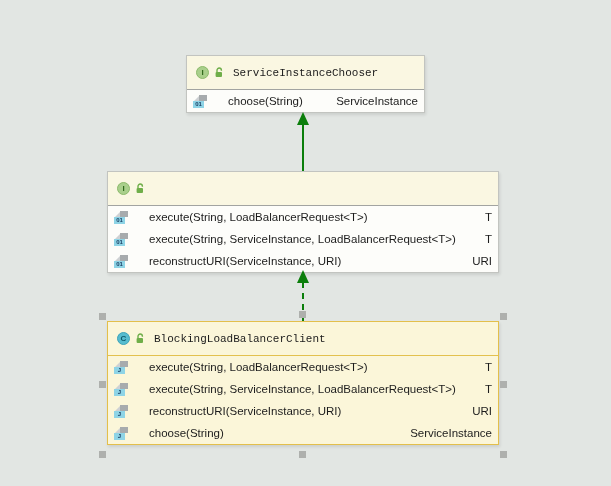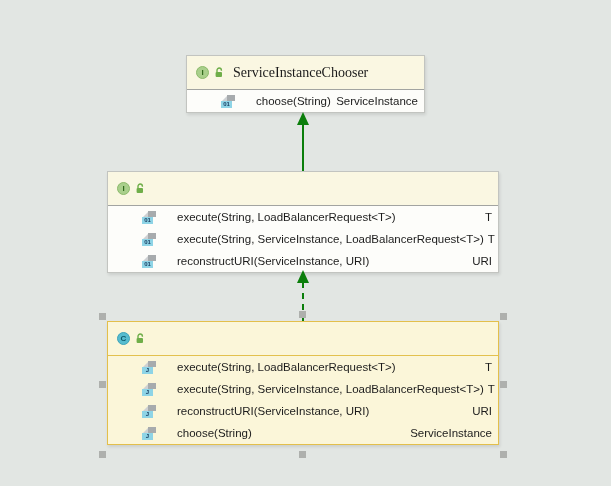--- a/index.html
+++ b/index.html
@@ -30,38 +30,38 @@
   }
   .node.selected {
     background:#fbf6d9;
     border:1.5px solid #e3bf4b;
   }
   .node.selected .node-header {
     background:transparent;
     border-bottom:1px solid #e3c14e;
   }
   .node-title {
-    font-family:Liberation Serif, serif;
-    font-size:14px; color:#1b1b1b;
+    font-family:Liberation Mono, monospace;
+    font-size:11px; color:#1b1b1b;
     margin-left:9px; white-space:nowrap;
   }
 
   
   .type-icon {
     width:13px; height:13px; border-radius:50%;
     display:flex; align-items:center; justify-content:center;
     font-size:8px; font-weight:bold;
     box-sizing:border-box; flex:0 0 auto;
   }
   .type-icon.interface { background:#a9cf8b; border:1px solid #8cba6b; color:#2f681b; }
   .type-icon.class     { background:#56bccf; border:1px solid #3da4b9; color:#0d5a6b; }
   .lock-icon { margin-left:5px; flex:0 0 auto; }
 
   
-  .node-body { display:block;padding-left:28px; }
+  .node-body { display:block; }
   .method-row {
     display:flex; align-items:center;
     height:22px; padding:0 6px;
     font-size:11.5px; color:#1c1c1c;
     white-space:nowrap; box-sizing:border-box;
   }
   .sig { margin-left:21px; }
   .ret { margin-left:auto; padding-left:4px;text-align:right; }
 
   
@@ -166,20 +166,21 @@
     <div class="node-header">
       <span class="type-icon class">
         <span>C</span>
       </span>
       <span class="lock-icon">
         <svg width="10" height="11" viewBox="0 0 10 11">
           <path d="M3 5 V3.2 A2.2 2.2 0 0 1 7.4 3.2 V3.8" stroke="#6fae49" stroke-width="1.4" fill="none"></path>
           <rect x="1.6" y="5" width="6.4" height="5" rx="1" fill="#6fae49"></rect>
         </svg>
       </span>
+      <span class="node-title">BlockingLoadBalancerClient</span>
     </div>
     <div class="node-body">
       <div class="method-row">
         <span class="method-icon">
           <span class="mi-fold"></span>
             <span class="mi-sq"></span>
           <span class="mi-badge">J</span>
         </span>
         <span class="sig">execute(String, LoadBalancerRequest&lt;T&gt;)</span>
         <span class="ret">T</span>

